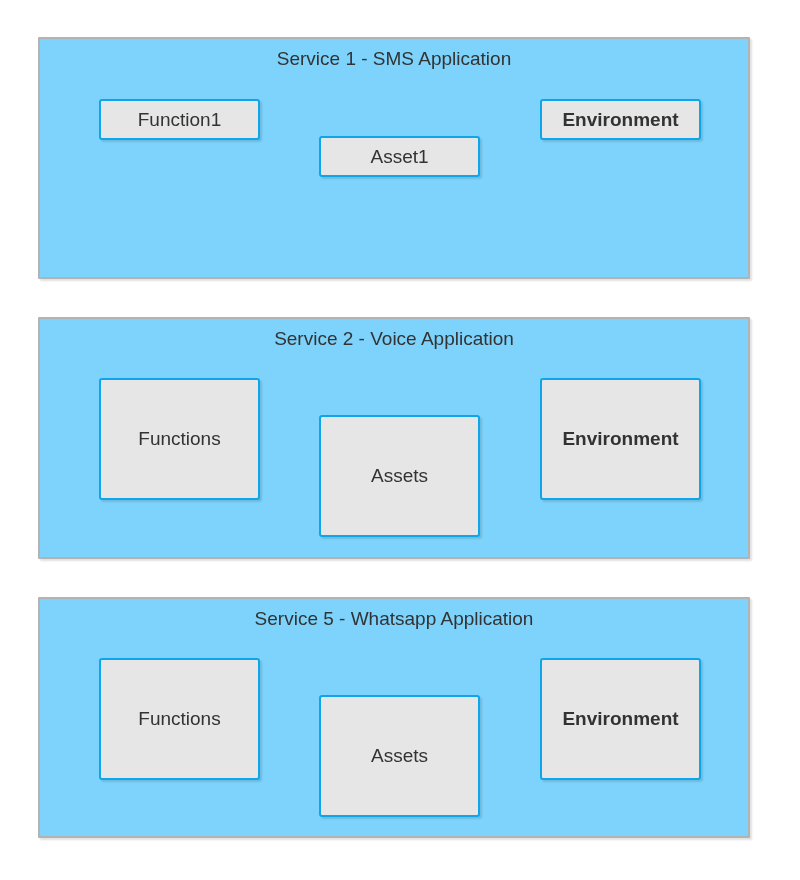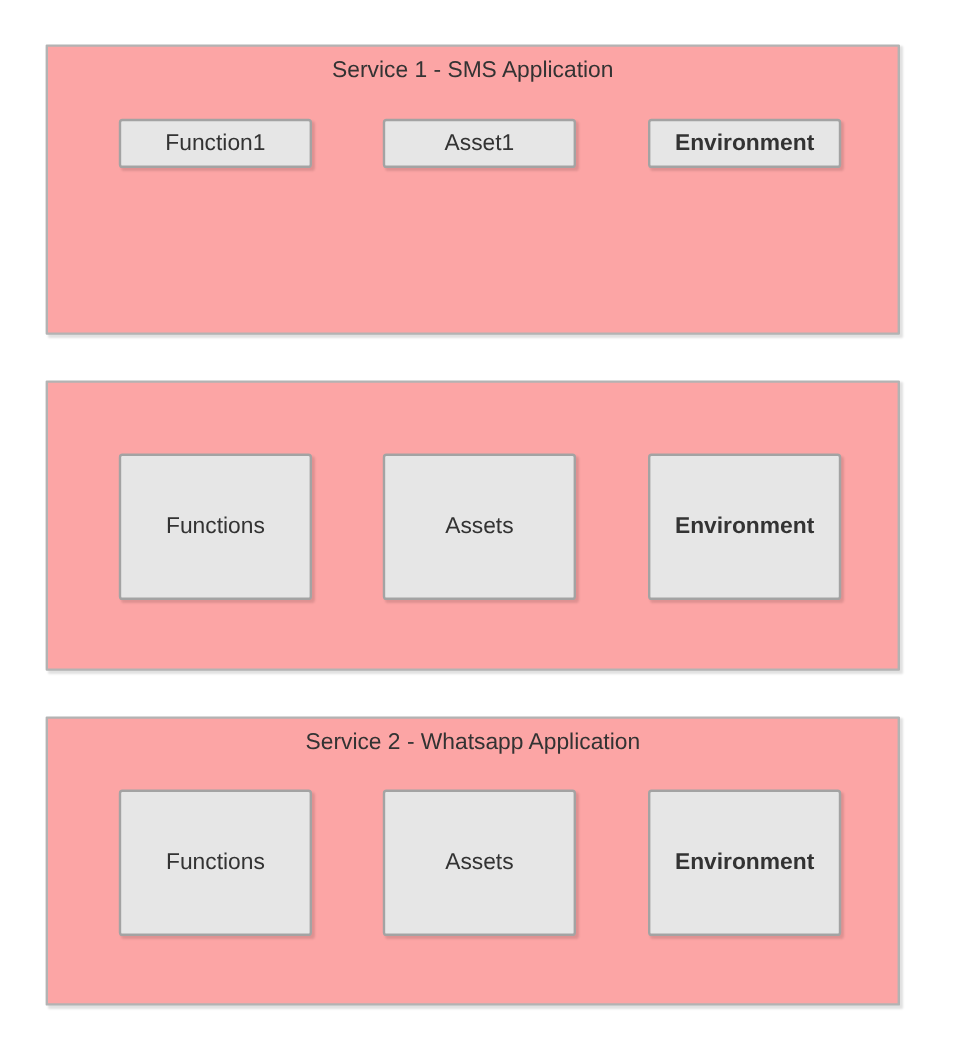--- a/index.html
+++ b/index.html
@@ -20,21 +20,21 @@
     width: 800px;
     height: 880px;
   }
 
   
   .service-panel {
     position: absolute;
     left: 38px;
     width: 712px;
     box-sizing: border-box;
-    background: #fca5a5;
+    background: #7dd3fc;
     border: 2px solid #b3b3b3;
     border-radius: 1px;
     box-shadow: 2px 2px 2px rgba(0, 0, 0, 0.12);
   }
   .panel-1 { top: 37px;  height: 242px; }
   .panel-2 { top: 317px; height: 242px; }
   .panel-3 { top: 597px; height: 241px; }
 
   .panel-title {
     position: absolute;
@@ -46,21 +46,21 @@
     line-height: 26px;
     color: #333333;
     white-space: nowrap;
   }
 
   
   .node-box {
     position: absolute;
     box-sizing: border-box;
     background: #e6e6e6;
-    border: 2px solid #a3a3a3;
+    border: 2px solid #0ea5e9;
     border-radius: 3px;
     box-shadow: 2px 2px 2px rgba(0, 0, 0, 0.12);
     display: flex;
     align-items: center;
     justify-content: center;
     font-size: 19px;
     color: #333333;
     white-space: nowrap;
   }
 
@@ -71,21 +71,21 @@
   }
   
   .box-large {
     width: 161px;
     height: 122px;
     justify-content: center;
   }
 
   
   .col-1 { left: 59px;  }
-  .col-2 { left: 279px; }
+  .col-2 { left: 279px; margin-top: 37px; }
   .col-3 { left: 500px; font-weight: bold; }
 
   
   .row-1 { top: 60px; }
   .row-2 { top: 120px; }
 
   
   .row-big { top: 59px; }
 </style>
 </head>
@@ -105,36 +105,37 @@
       <span>Asset1</span>
     </div>
 
 
     <div class="node-box box-small col-3 row-1">
       <span>Environment</span>
     </div>
   </div>
 
   <div class="service-panel panel-2">
+    <div class="panel-title">Service 2 - Voice Application</div>
 
     <div class="node-box box-large col-1 row-big">
       <span>Functions</span>
     </div>
 
     <div class="node-box box-large col-2 row-big">
       <span>Assets</span>
     </div>
 
     <div class="node-box box-large col-3 row-big">
       <span>Environment</span>
     </div>
   </div>
 
   <div class="service-panel panel-3">
-    <div class="panel-title">Service 2 - Whatsapp Application</div>
+    <div class="panel-title">Service 5 - Whatsapp Application</div>
 
     <div class="node-box box-large col-1 row-big">
       <span>Functions</span>
     </div>
 
     <div class="node-box box-large col-2 row-big">
       <span>Assets</span>
     </div>
 
     <div class="node-box box-large col-3 row-big">

